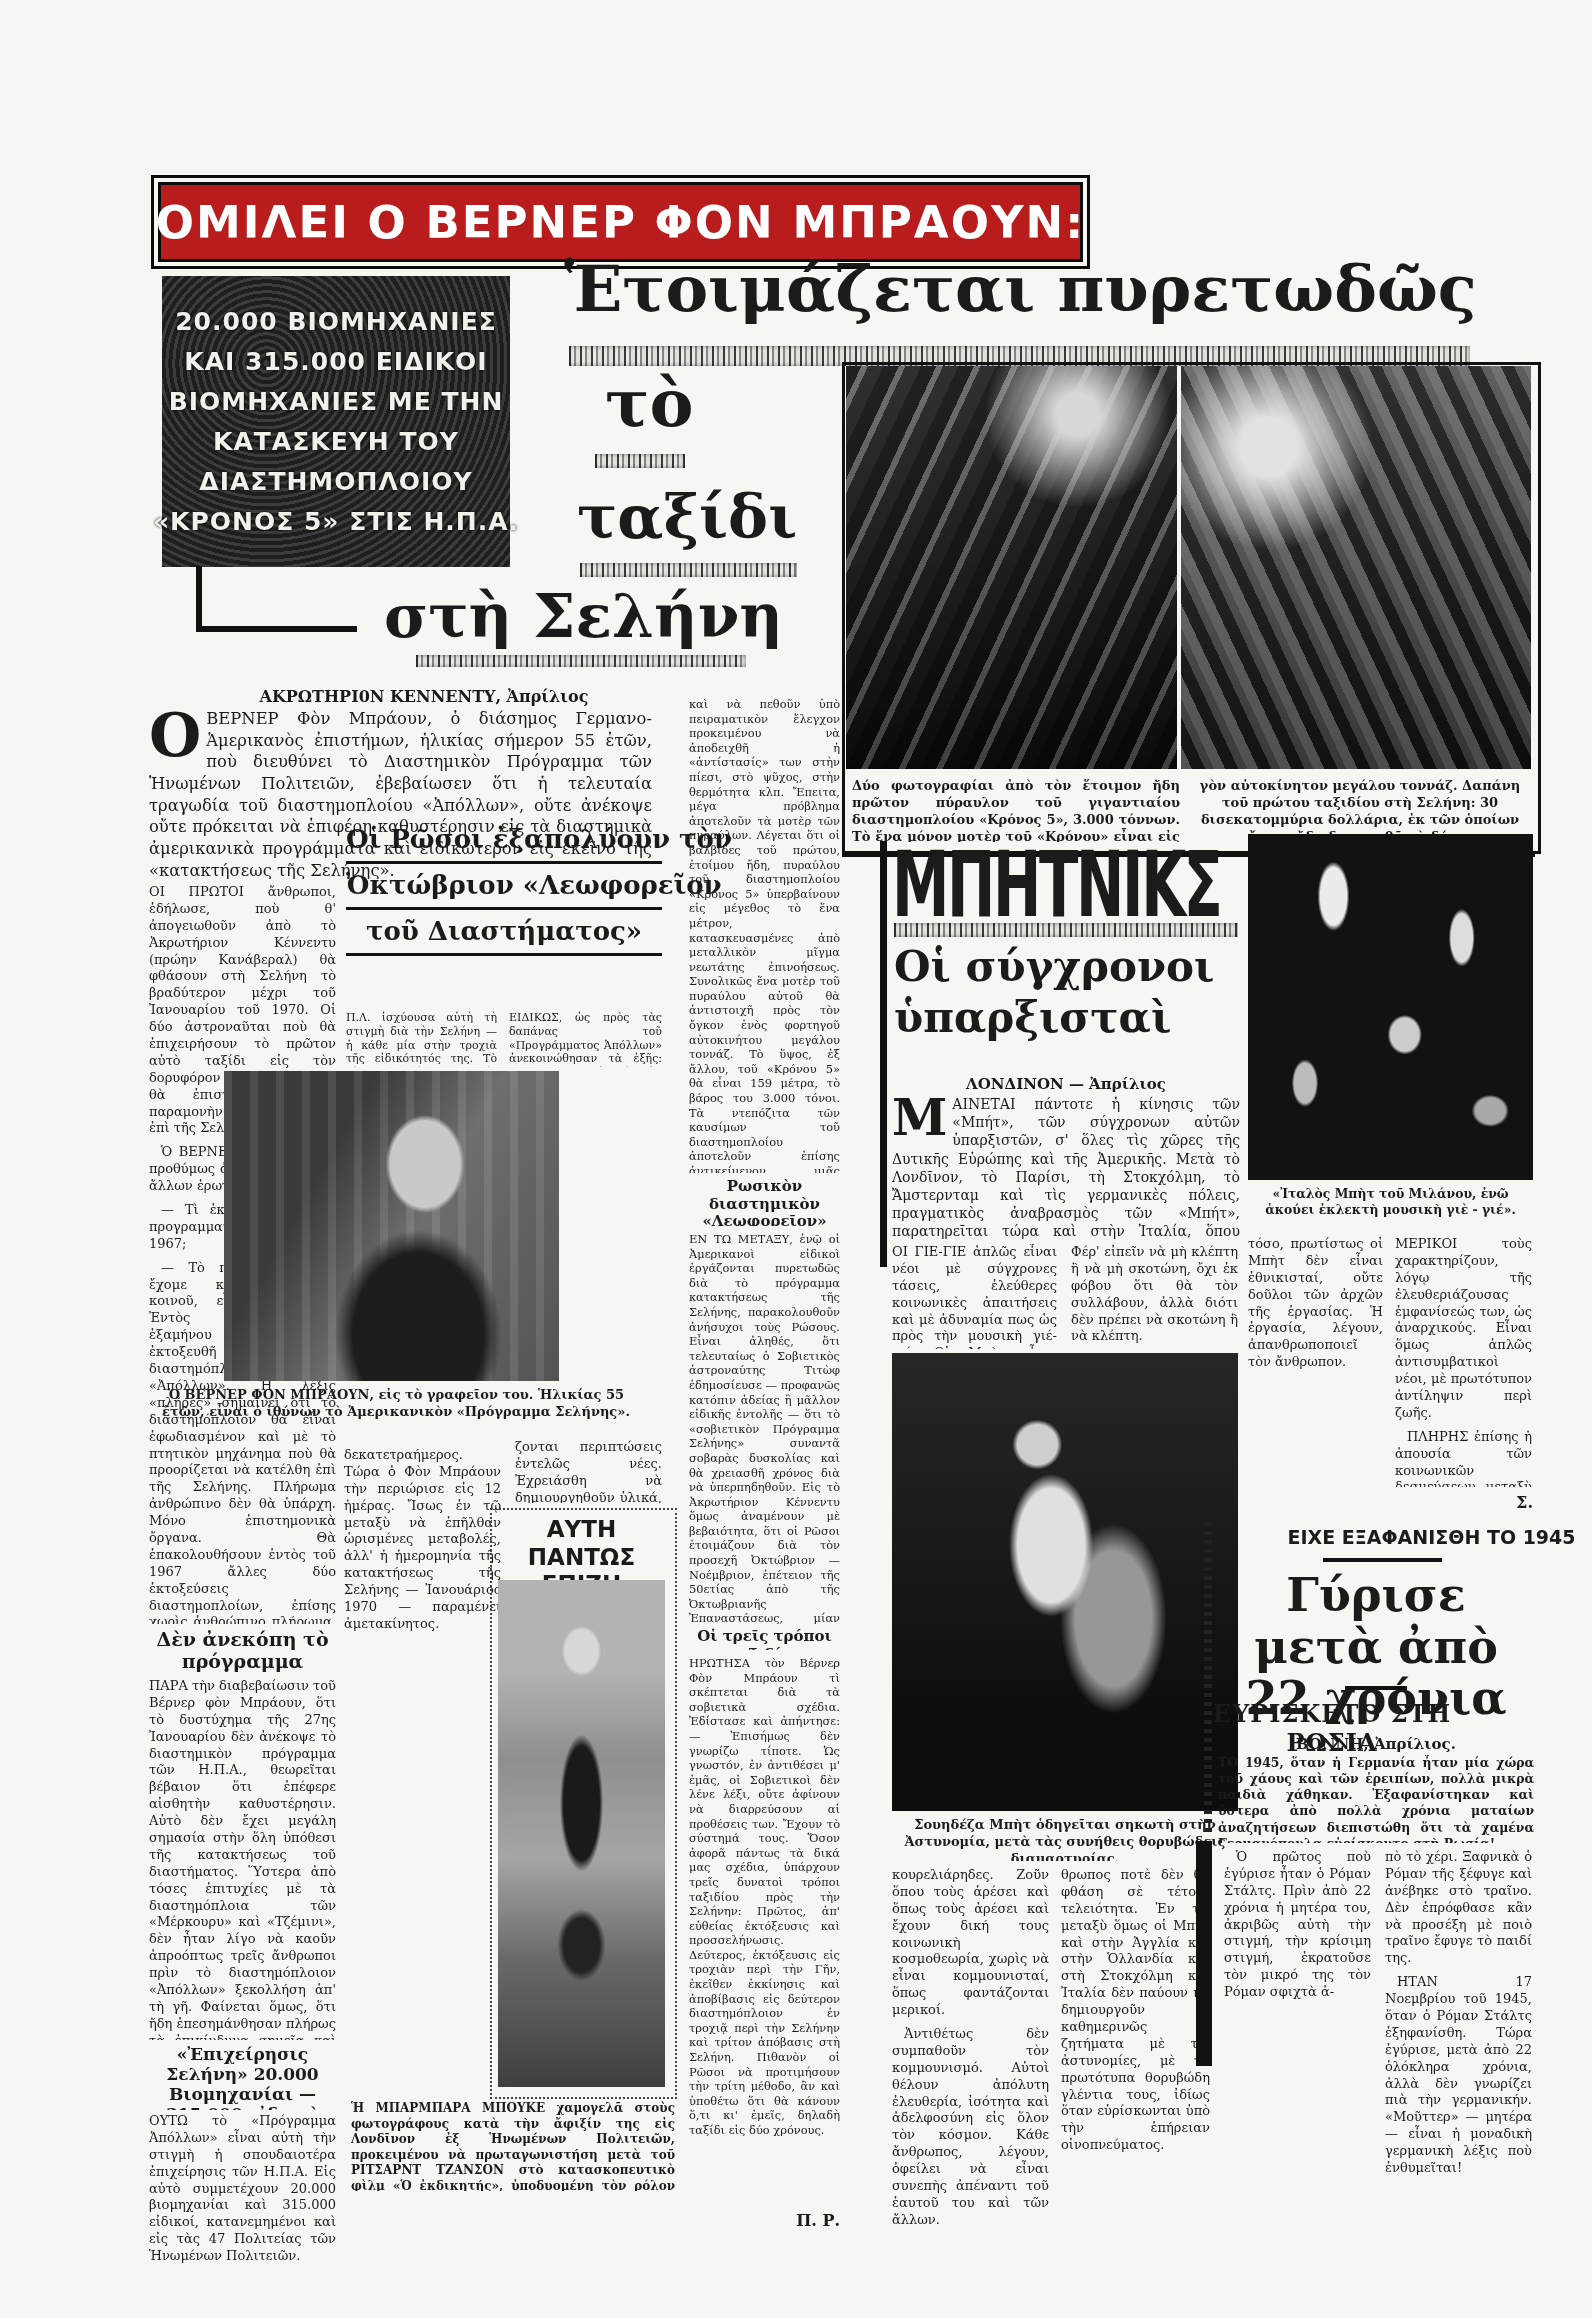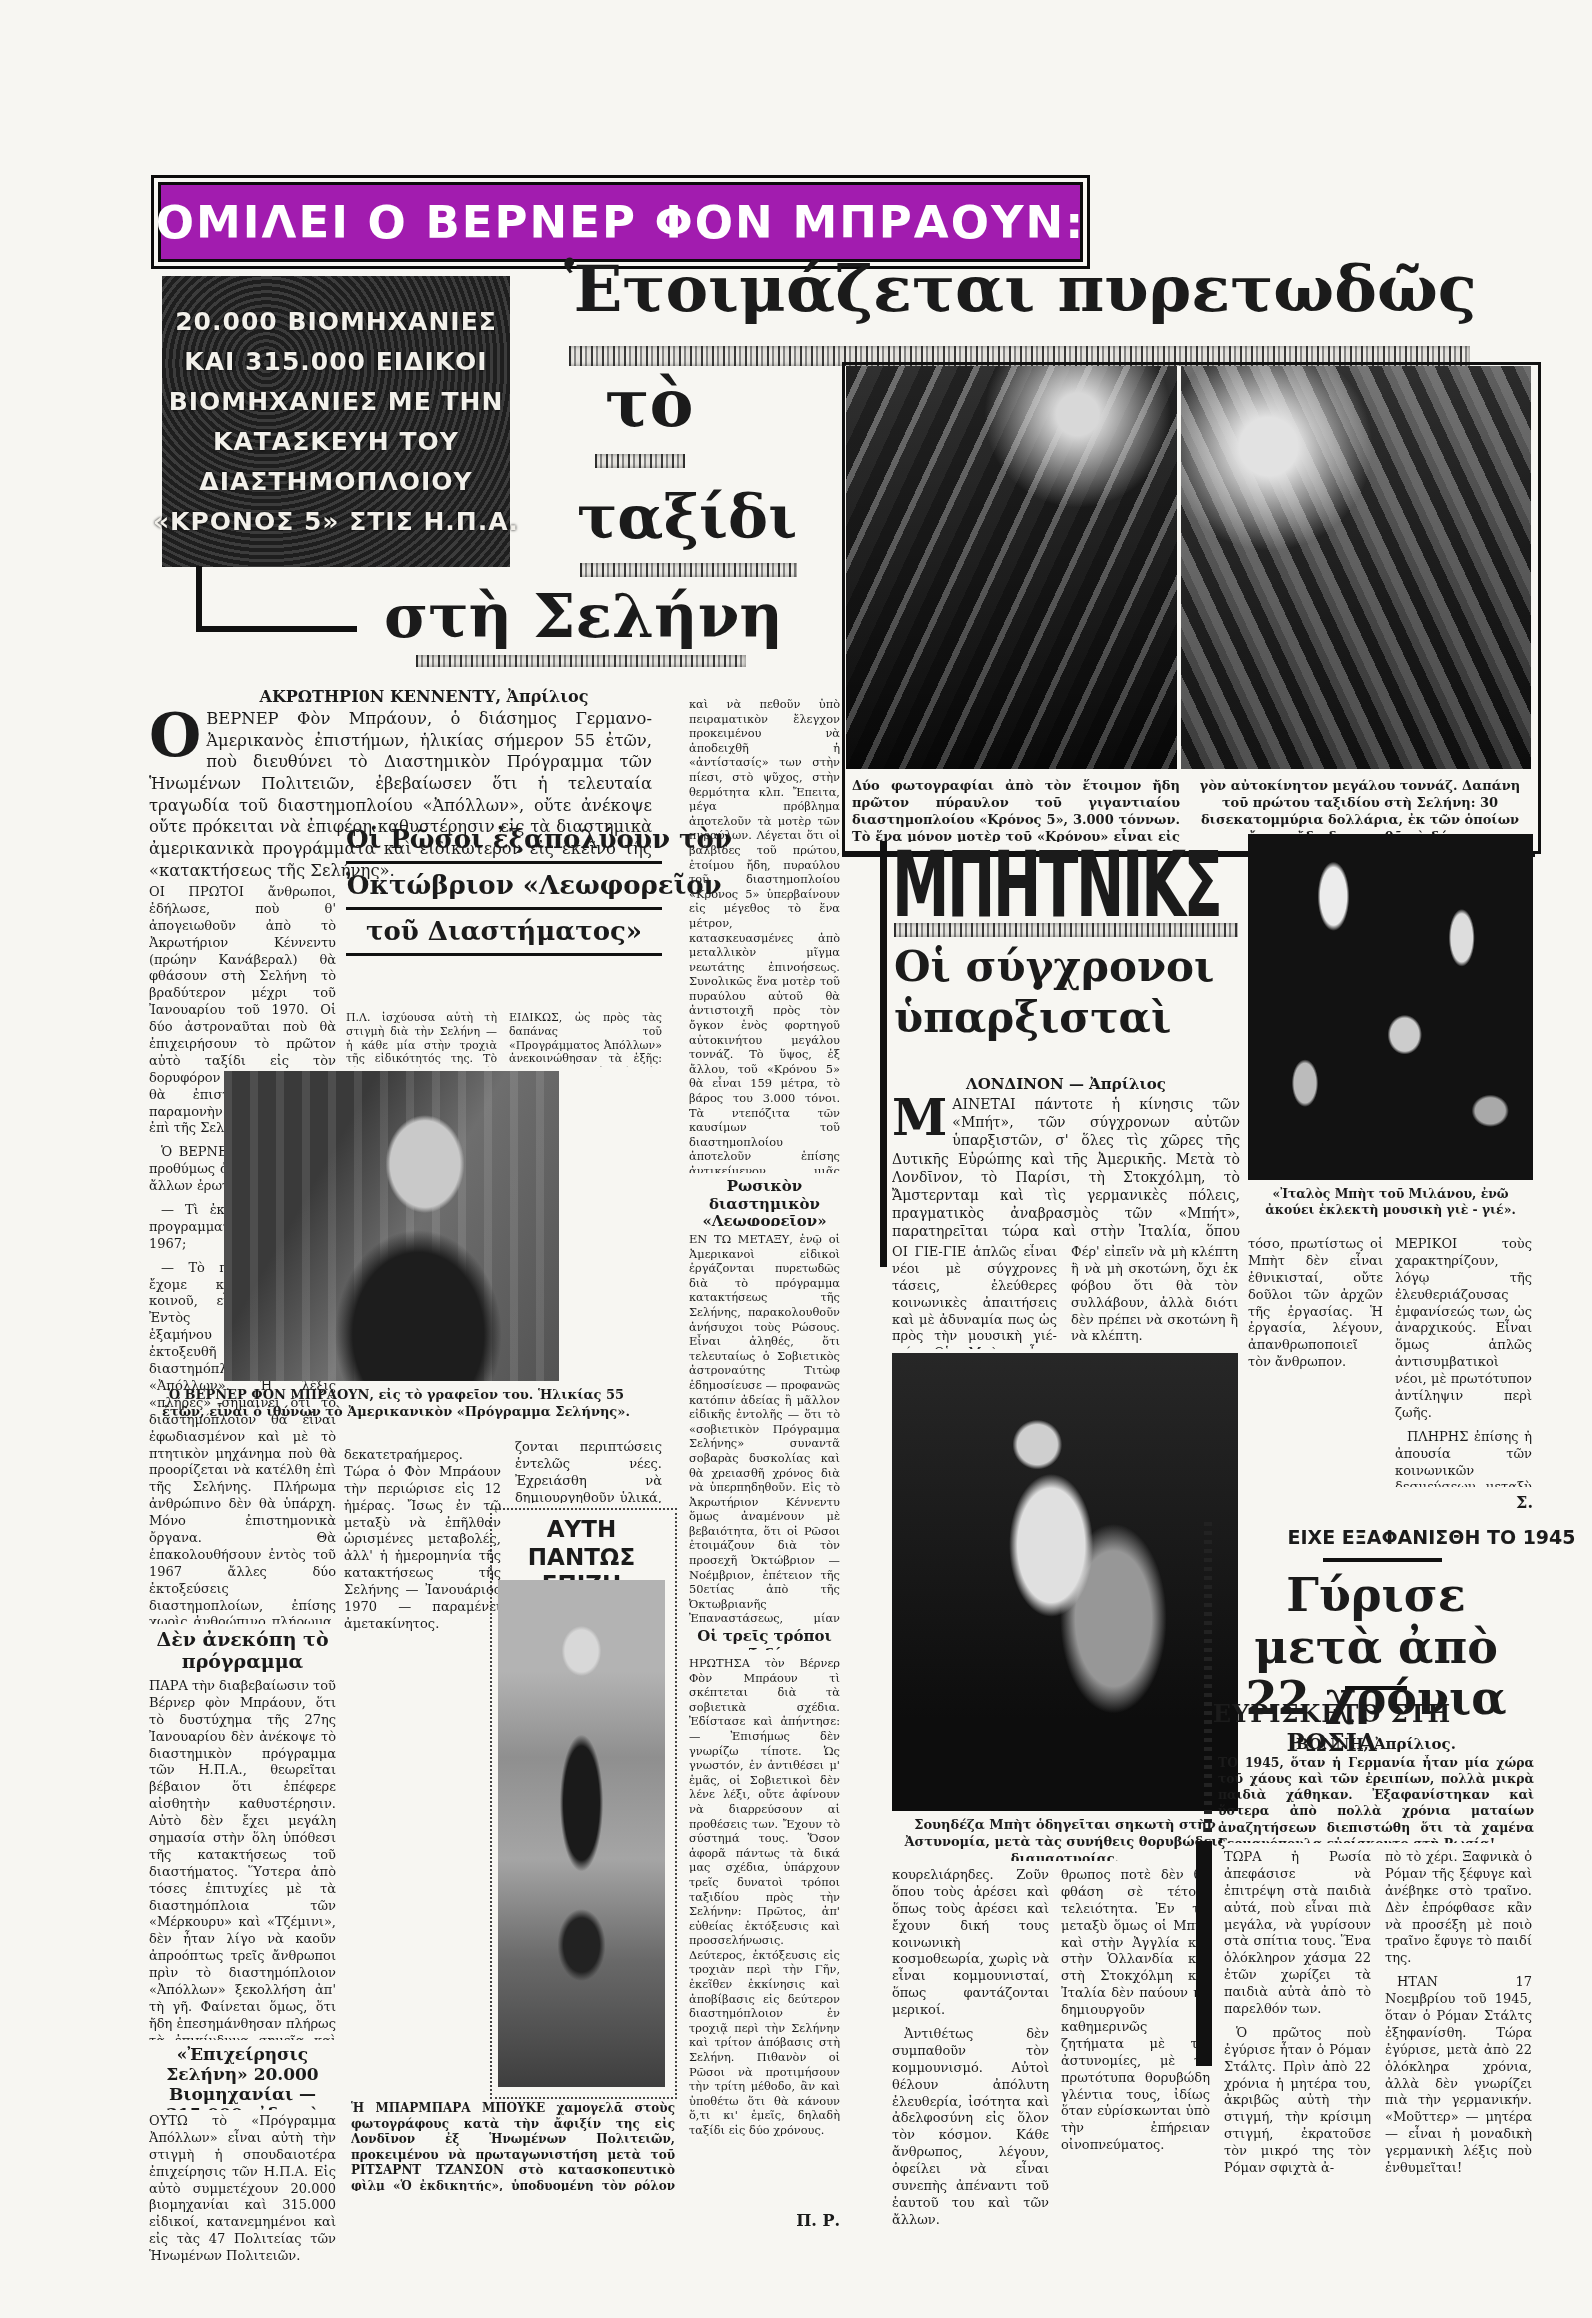--- a/index.html
+++ b/index.html
@@ -14,21 +14,21 @@
   .dcbig{font-size:60px;}
   .sh{font-weight:bold;text-align:center;font-size:19px;line-height:1.18;overflow:hidden;}
   .cap{font-weight:700;font-size:13px;line-height:1.3;text-align:justify;overflow:hidden;}
   .capc{text-align:center;}
   .datel{font-weight:bold;font-size:16px;text-align:center;overflow:hidden;}
   .htbar{background:repeating-linear-gradient(90deg,rgba(25,25,25,.85) 0 2px,rgba(235,233,228,.95) 2px 5px,rgba(95,95,95,.75) 5px 7px,rgba(225,223,218,.95) 7px 11px);
          box-shadow:inset 0 0 4px rgba(0,0,0,.5);}
   .rule{background:#111;}
   .ph{background-color:#777;overflow:hidden;}
 
-  #banner{left:151px;top:175px;width:933px;height:88px;background:#a21caf;border:3px solid #0b0b0b;
+  #banner{left:151px;top:175px;width:933px;height:88px;background:#b91c1c;border:3px solid #0b0b0b;
           box-shadow:inset 0 0 0 4px #f7f6f2,inset 0 0 0 7px #0b0b0b;
           display:flex;align-items:center;justify-content:center;}
   #banner span{font-family:"DejaVu Sans",sans-serif;font-weight:bold;font-size:45px;letter-spacing:2px;color:#fff;white-space:nowrap;}
 
   #promo{left:162px;top:276px;width:348px;height:291px;
          background:repeating-radial-gradient(circle at 30% 30%,#3c3c3c 0 3px,#1e1e1e 3px 7px),#222;
          display:flex;flex-direction:column;align-items:center;justify-content:center;}
   #promo div{font-family:"DejaVu Sans",sans-serif;font-weight:bold;font-size:25px;color:#f2f0ea;
              letter-spacing:1px;line-height:1.6;white-space:nowrap;text-shadow:0 0 3px #000;}
   #conn-v{left:196px;top:566px;width:6px;height:66px;}
@@ -273,21 +273,20 @@
   <div class="abs" id="dotbar"></div>
   <div class="abs rule" id="blackbar"></div>
   <div class="abs" id="rkick">ΕΙΧΕ ΕΞΑΦΑΝΙΣΘΗ ΤΟ 1945</div>
   <div class="abs rule" id="rkickrule"></div>
   <div class="abs" id="rhead">Γύρισε μετὰ ἀπὸ 22 χρόνια</div>
   <div class="abs rule" id="rheadrule"></div>
   <div class="abs" id="rsub">ΕΥΡΙΣΚΕΤΟ ΣΤΗ ΡΩΣΙΑ</div>
   <div class="abs datel" id="rdate">ΒΟΝΝΗ, Ἀπρίλιος.</div>
   <div class="abs" id="rlead">ΤΟ 1945, ὅταν ἡ Γερμανία ἦταν μία χώρα τοῦ χάους καὶ τῶν ἐρειπίων, πολλὰ μικρὰ παιδιὰ χάθηκαν. Ἐξαφανίστηκαν καὶ ὕστερα ἀπὸ πολλὰ χρόνια ματαίων ἀναζητήσεων διεπιστώθη ὅτι τὰ χαμένα Γερμανόπουλα εὑρίσκοντο στὴ Ρωσία!</div>
   <div class="abs bodytext" id="rcol1">
-    <p class="noind">ΤΩΡΑ ἡ Ρωσία ἀπεφάσισε νὰ ἐπιτρέψη στὰ παιδιὰ αὐτά, ποὺ εἶναι πιὰ μεγάλα, νὰ γυρίσουν στὰ σπίτια τους. Ἕνα ὁλόκληρον χάσμα 22 ἐτῶν χωρίζει τὰ παιδιὰ αὐτὰ ἀπὸ τὸ παρελθόν των.</p>
     <p>Ὁ πρῶτος ποὺ ἐγύρισε ἦταν ὁ Ρόμαν Στάλτς. Πρὶν ἀπὸ 22 χρόνια ἡ μητέρα του, ἀκριβῶς αὐτὴ τὴν στιγμή, τὴν κρίσιμη στιγμή, ἐκρατοῦσε τὸν μικρό της τὸν Ρόμαν σφιχτὰ ἀ-</p>
   </div>
   <div class="abs bodytext" id="rcol2">
     <p class="noind">πὸ τὸ χέρι. Ξαφνικὰ ὁ Ρόμαν τῆς ξέφυγε καὶ ἀνέβηκε στὸ τραῖνο. Δὲν ἐπρόφθασε κἂν νὰ προσέξη μὲ ποιὸ τραῖνο ἔφυγε τὸ παιδί της.</p>
     <p>ΗΤΑΝ 17 Νοεμβρίου τοῦ 1945, ὅταν ὁ Ρόμαν Στάλτς ἐξηφανίσθη. Τώρα ἐγύρισε, μετὰ ἀπὸ 22 ὁλόκληρα χρόνια, ἀλλὰ δὲν γνωρίζει πιὰ τὴν γερμανικήν. «Μοῦττερ» — μητέρα — εἶναι ἡ μοναδικὴ γερμανικὴ λέξις ποὺ ἐνθυμεῖται!</p>
   </div>
 
 </div>
 
 

